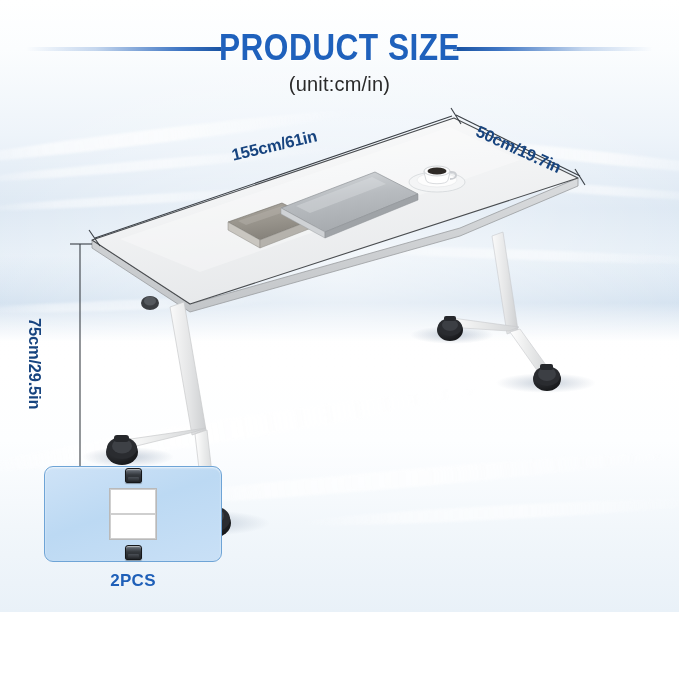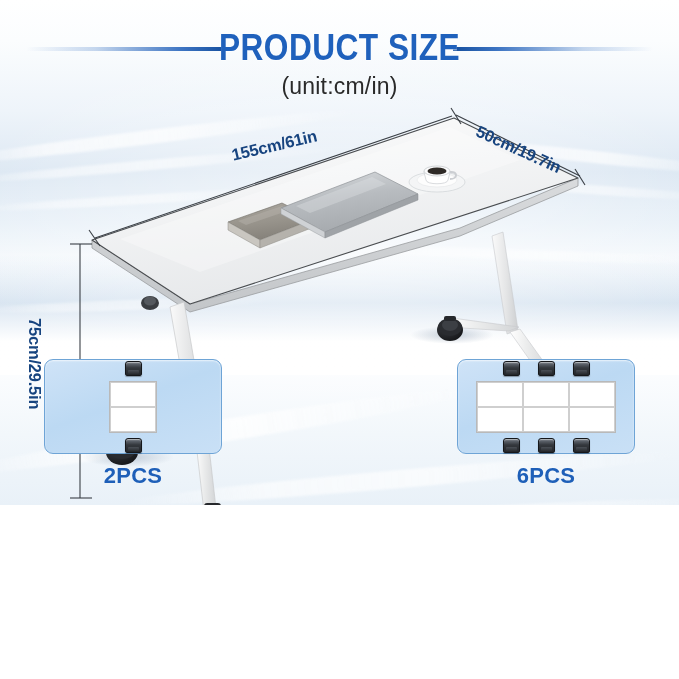--- a/index.html
+++ b/index.html
@@ -7,21 +7,21 @@
     padding: 0;
     background: #ffffff;
   }
   body {
     font-family: "Liberation Sans", sans-serif;
   }
 
   #page {
     position: relative;
     width: 679px;
-    height: 505px;
+    height: 612px;
     overflow: hidden;
     background: #86efac;
   }
 
   
   .bg-base {
     position: absolute;
     inset: 0;
     background:
       linear-gradient(180deg,
@@ -113,21 +113,21 @@
     letter-spacing: 0.5px;
     color: #1f61bc;
     transform: scaleX(0.88);
     line-height: 1;
     text-shadow: 0 1px 0 rgba(255,255,255,0.6);
   }
   .subtitle {
     position: absolute;
     left: 0; right: 0; top: 55px;
     text-align: center;
-    font-size: 23px;
+    font-size: 20px;
     color: #2a2a2a;
     letter-spacing: 0.2px;
   }
 
   
   .table-scene {
     position: absolute;
     left: 0; top: 0;
     width: 679px; height: 679px;
     pointer-events: none;
@@ -223,21 +223,21 @@
     border: 1px solid #b9b9b9;
     background: #ffffff;
   }
   .desk-cell {
     background: #ffffff;
     border: 0.5px solid #cfcfcf;
     box-sizing: border-box;
   }
   .panel-label {
     margin-top: 9px;
-    font-size: 22px;
+    font-size: 17px;
     font-weight: 700;
     color: #1e5fb8;
     letter-spacing: 0.3px;
     text-align: center;
   }
 </style>
 </head>
 <body>
 
 <div id="page">
@@ -425,40 +425,15 @@
               <div class="desk-cell"></div>
               <div class="desk-cell"></div>
             </div>
             <div class="chair-row">
               <div class="chair"></div>
             </div>
           </div>
         </div>
         <div class="panel-label">2PCS</div>
       </div>
-      <div class="panel">
-        <div class="panel-box">
-          <div class="layout">
-            <div class="chair-row">
-              <div class="chair"></div>
-              <div class="chair"></div>
-              <div class="chair"></div>
-            </div>
-            <div class="desks" style="grid-template-columns: repeat(3, 46px); grid-template-rows: repeat(2, 25px);">
-              <div class="desk-cell"></div>
-              <div class="desk-cell"></div>
-              <div class="desk-cell"></div>
-              <div class="desk-cell"></div>
-              <div class="desk-cell"></div>
-              <div class="desk-cell"></div>
-            </div>
-            <div class="chair-row">
-              <div class="chair"></div>
-              <div class="chair"></div>
-              <div class="chair"></div>
-            </div>
-          </div>
-        </div>
-        <div class="panel-label">6PCS</div>
-      </div>
     </div>
 
 </div>
 
 </body></html>

